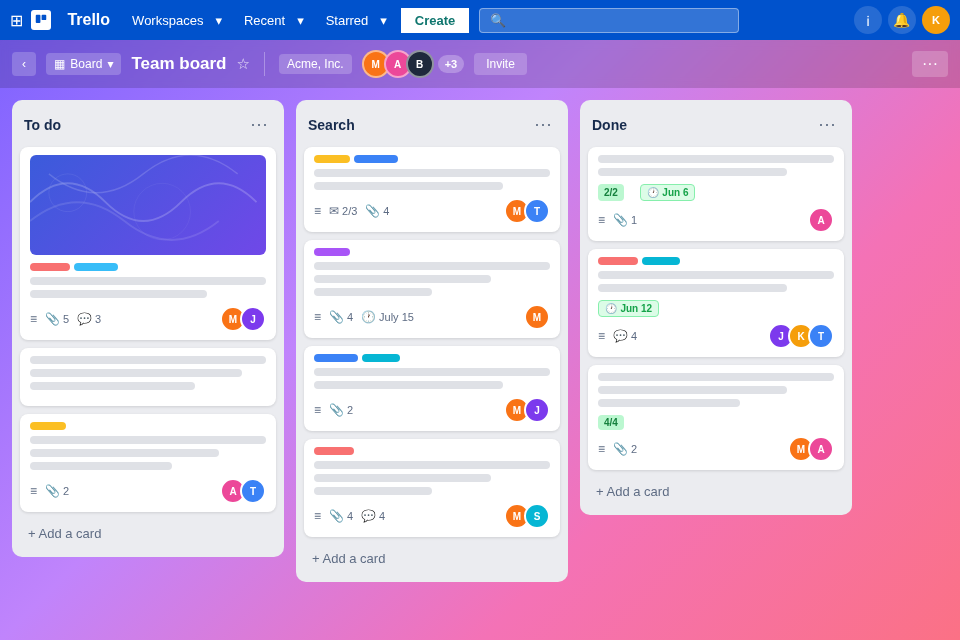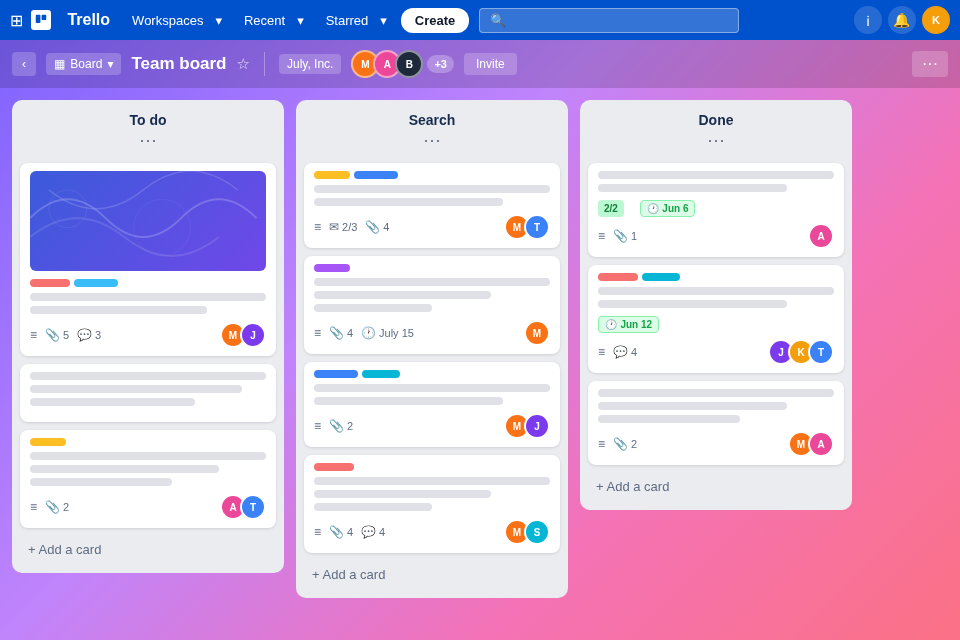--- a/index.html
+++ b/index.html
@@ -36,23 +36,23 @@
       border: none;
       font-size: 13px;
       font-weight: 500;
       cursor: pointer;
       padding: 4px 8px;
       border-radius: 4px;
       display: flex; align-items: center; gap: 12px;
     }
     .create-btn {
       background: white;
-      color: #0f172a;
-      border: none;
-      border-radius: 12px;
+      color: #0f766e;
+      border: none;
+      border-radius: 0;
       padding: 5px 14px;
       font-size: 13px;
       font-weight: 600;
       cursor: pointer;
       margin-right: 4px;
     }
     .search-bar {
       display: flex;
       align-items: center;
       background: rgba(255,255,255,0.2);
@@ -218,21 +218,20 @@
       overflow-y: auto;
     }
     .column::-webkit-scrollbar { width: 4px; }
     .column::-webkit-scrollbar-thumb { background: rgba(0,0,0,0.2); border-radius: 2px; }
 
     .col-header {
       display: flex;
       align-items: center;
       justify-content: space-between;
       padding: 2px 4px;
-      flex-direction: column;
     }
     .col-title {
       font-size: 14px;
       font-weight: 600;
       color: #172b4d;
     }
     .col-menu-btn {
       background: none;
       border: none;
       color: #5e6c84;
@@ -373,21 +372,21 @@
 <div class="board-header">
   <button class="collapse-btn">‹</button>
   <button class="board-view-btn">
     <span>▦</span>
     <span>Board</span>
     <span>▾</span>
   </button>
   <h1 class="board-title">Team board</h1>
   <button class="star-btn">☆</button>
   <div class="divider-v"></div>
-  <button class="workspace-tag">July, Inc.</button>
+  <button class="workspace-tag">Acme, Inc.</button>
   <div class="member-avatars">
     <div class="member-avatar" style="background:#f97316;">M</div>
     <div class="member-avatar" style="background:#ec4899;">A</div>
     <div class="member-avatar" style="background:#1e293b;">B</div>
     <span class="plus-badge">+3</span>
   </div>
   <button class="invite-btn">Invite</button>
   <button class="more-btn">···</button>
 </div>
 
@@ -655,20 +654,23 @@
             <div class="card-avatar" style="background:#3b82f6;">T</div>
           </div>
         </div>
       </div>
       <div class="card">
         <div class="card-title-lines">
           <div class="line" style="width:100%"></div>
           <div class="line" style="width:80%"></div>
           <div class="line" style="width:60%"></div>
         </div>
+        <div style="display:flex;gap:4px;margin-bottom:6px;">
+          <span class="badge badge-green">4/4</span>
+        </div>
         <div class="card-footer">
       <div class="card-meta">
             <span class="meta-item">
         <span class="meta-icon">≡</span>
 
       </span>
             <span class="meta-item">
         <span class="meta-icon">📎</span>
         <span>2</span>
       </span>

